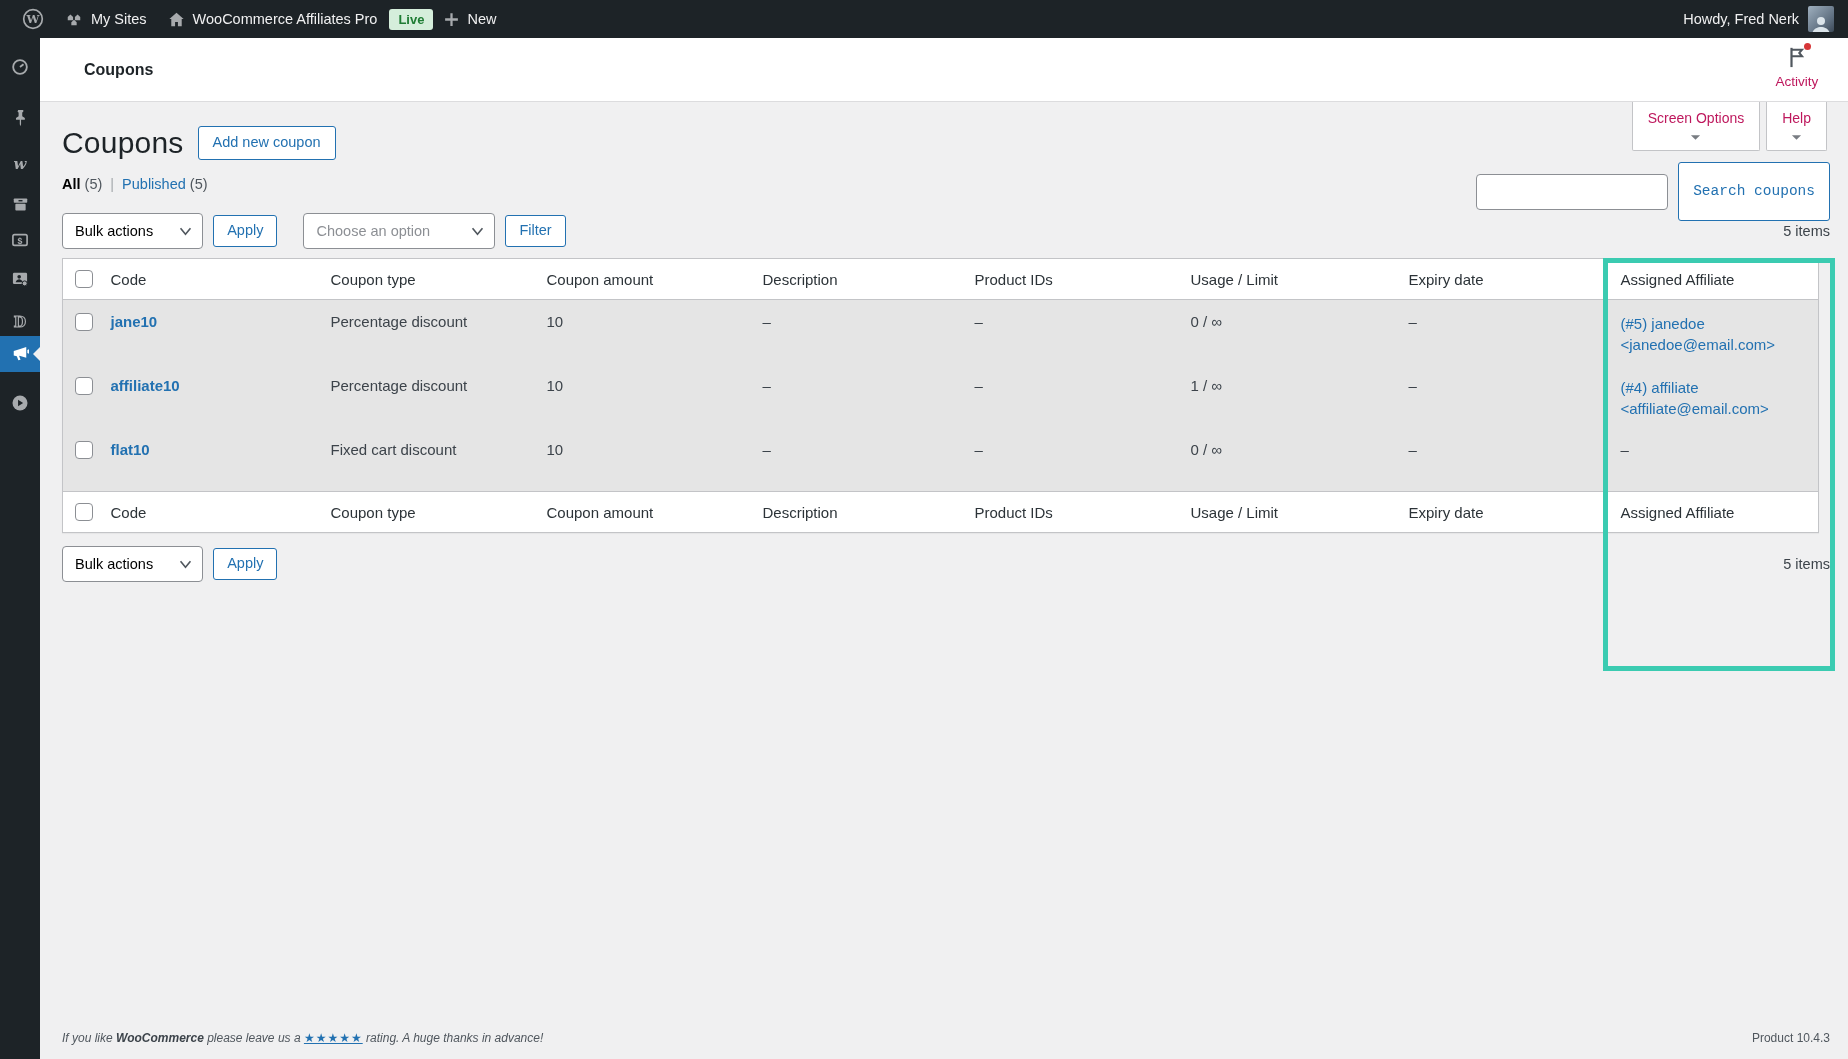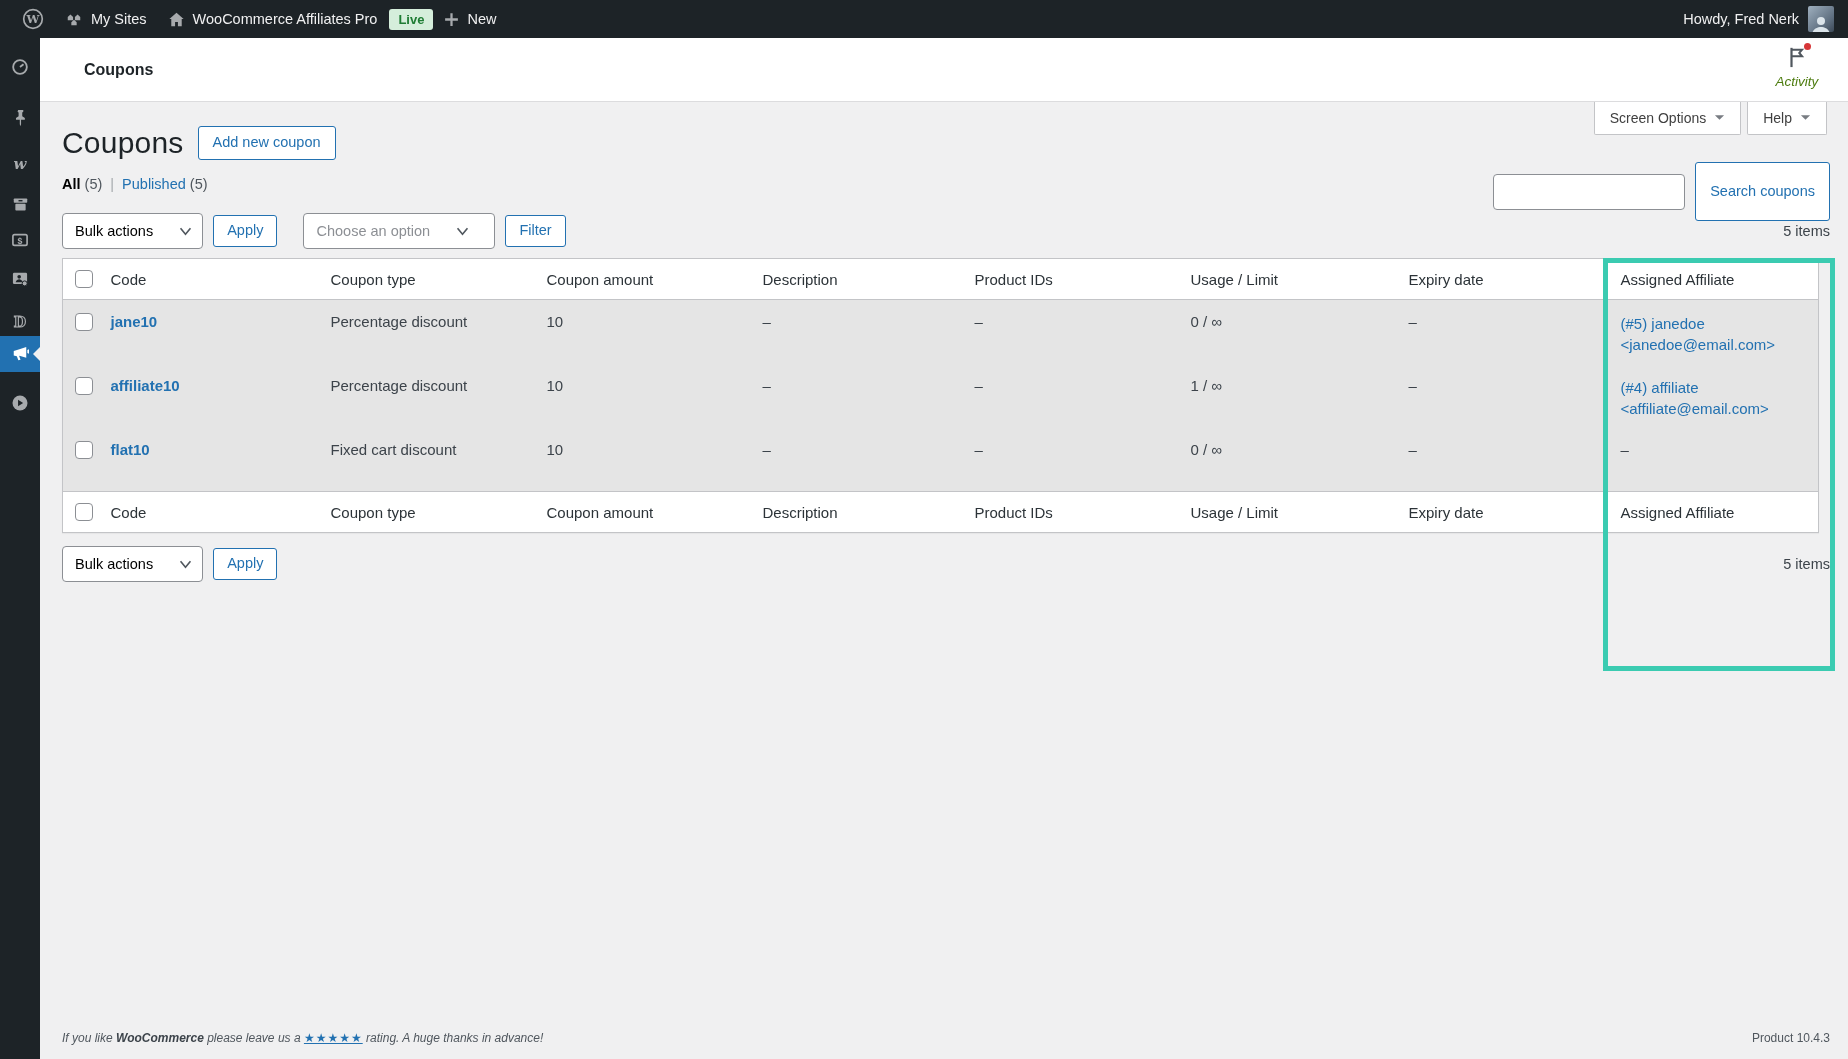--- a/index.html
+++ b/index.html
@@ -59,30 +59,30 @@
     height:64px; background:#fff; border-bottom:1px solid #dcdcde; position:relative;
   }
   .toolbar-title {
     position:absolute; left:44px; top:50%; transform:translateY(-50%);
     font-size:16px; font-weight:bold; color:#1d2327;
   }
   .activity {
     position:absolute; right:16px; top:7px; width:70px;
     display:flex; flex-direction:column; align-items:center; gap:2px; cursor:pointer;
   }
-  .activity-label { font-size:13.5px; color:#4d7c0f;font-style:italic; }
+  .activity-label { font-size:13.5px; color:#be185d; }
   .flag-wrap { position:relative; }
   .flag-dot { position:absolute; top:-2px; right:-3px; width:7px; height:7px; background:#d63638; border-radius:50%; }
 
   .screen-tabs { position:absolute; top:64px; right:21px; display:flex; gap:6px; z-index:30; }
   .screen-tab {
     background:#fff; border:1px solid #c3c4c7; border-top:none;
     border-radius:0 0 2px 2px;
-    padding:8px 15px; font-size:14px; color:#404040;
-    display:flex; align-items:center; gap:8px; cursor:pointer;
+    padding:8px 15px; font-size:14px; color:#be185d;
+    display:flex; align-items:center; gap:8px; cursor:pointer;flex-direction:column;
   }
   .screen-tab svg { display:block; }
 
   .content { position:relative; padding:0 18px 0 22px; }
 
   .heading-row { display:flex; align-items:center; gap:14px; padding-top:22px; height:60px; }
   .page-heading { font-size:30px; font-weight:500; color:#1d2327; letter-spacing:.2px; }
   .btn {
     display:inline-block; background:#fff; border:1px solid #2271b1; color:#2271b1;
     border-radius:3px; font-size:14.5px; padding:6px 13px; cursor:pointer;
@@ -96,30 +96,30 @@
   .views .sep { color:#a7aaad; }
   .views a.view-link { color:#2271b1; cursor:pointer; }
 
   .search-box {
     position:absolute; top:60px; right:18px; display:flex; gap:10px; align-items:center;
   }
   .search-input {
     width:192px; height:36px; border:1px solid #8c8f94; border-radius:4px;
     background:#fff; padding:0 8px; font-size:14.5px; font-family:"Liberation Sans",sans-serif;
   }
-  .btn-search { padding:20px 14px; }
+  .btn-search { padding:20px 14px;font-family:Liberation Mono, monospace; }
 
   .tablenav { margin-top:18px; height:38px; display:flex; align-items:center; gap:10px; }
   .tablenav .items-count { margin-left:auto; font-size:14.5px; color:#3c434a; }
   .fake-select {
     height:36px; background:#fff; border:1px solid #8c8f94; border-radius:4px;
     display:flex; align-items:center; gap:26px; padding:0 10px 0 12px;
     font-size:14.5px; color:#000000; cursor:pointer;
   }
-  .fake-select.placeholder { color:#8c8f94; width:192px; }
+  .fake-select.placeholder { color:#8c8f94; width:192px; justify-content:space-between;}
   .fake-select svg{ display:block; }
   .gap16 { width:6px; }
 
   
   .coupons-table {
     margin-top:8px; width:1756px; border-collapse:collapse; table-layout:fixed;
     background:#fff; border:1px solid #c3c4c7; box-shadow:0 1px 1px rgba(0,0,0,.04);
     font-size:15px;
   }
   .coupons-table th { font-weight:normal; text-align:left; color:#2c3338; }

